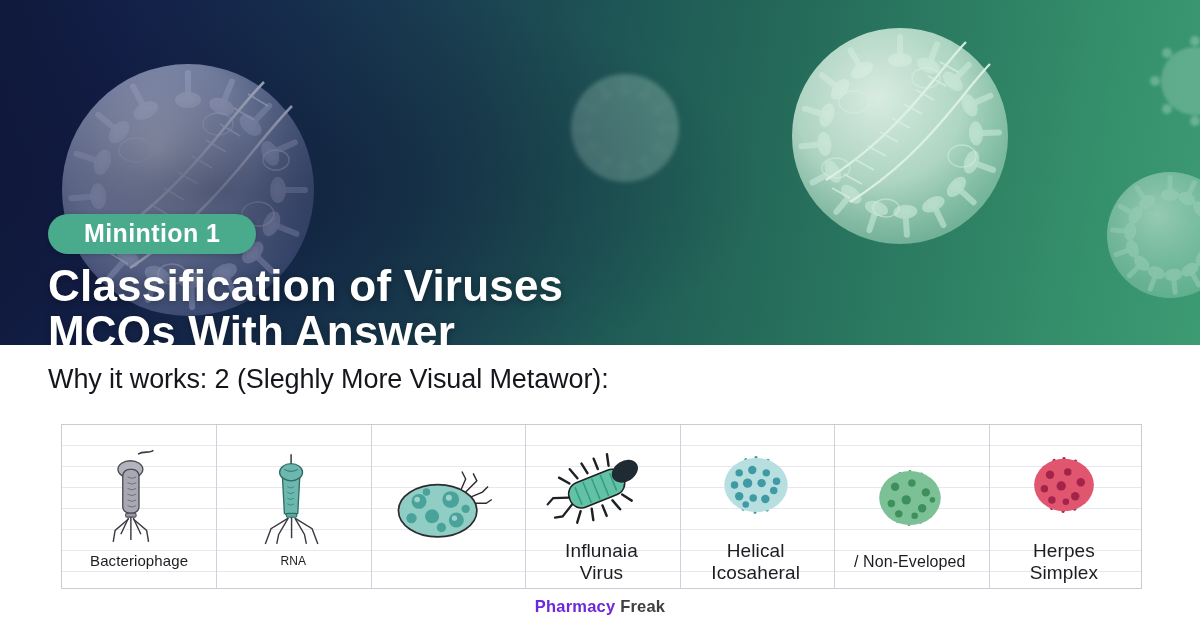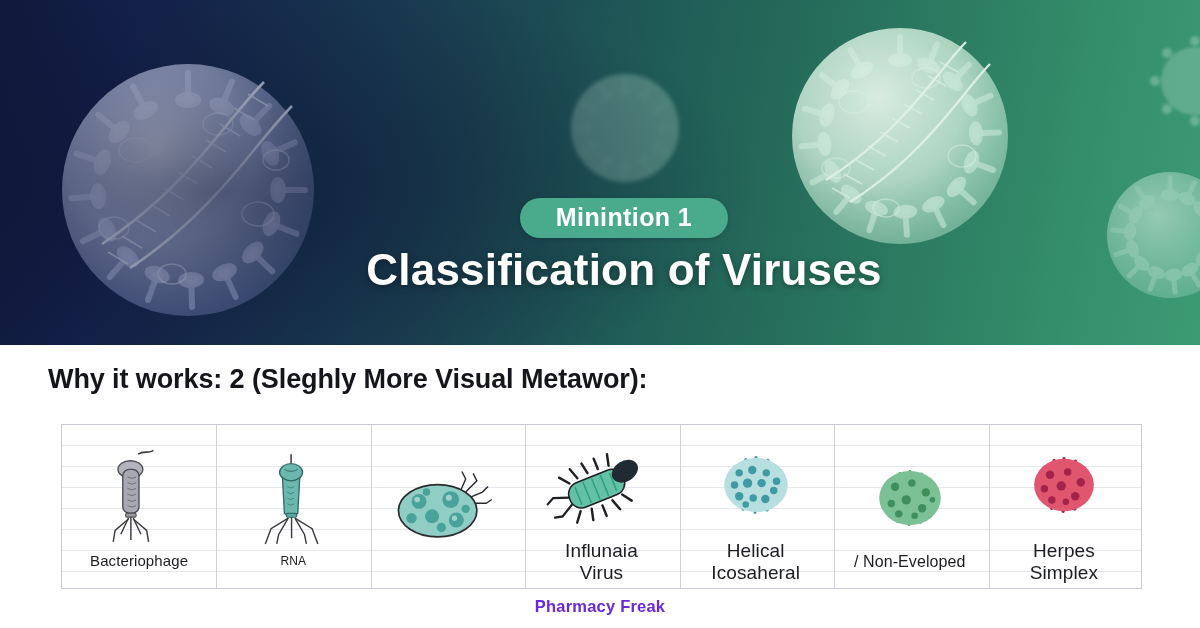--- a/index.html
+++ b/index.html
@@ -33,22 +33,22 @@
   .virus svg { display:block; }
 
   .virus-left   { left:-40px;  top:24px;  width:470px; height:330px; opacity:.93; }
   .virus-right  { left:700px;  top:-4px;  width:400px; height:275px; opacity:.92; }
   .virus-mid    { left:545px;  top:48px;  width:160px; height:160px; opacity:.30; filter: blur(2.2px); }
   .virus-far    { left:1085px; top:150px; width:170px; height:170px; opacity:.55; }
   .virus-tiny   { left:1140px; top:26px;  width:110px; height:110px; opacity:.30; filter: blur(1.6px); }
 
   
   .hero-text {
-    position:absolute; left:0; right:0; top:198px;
-    text-align:center; z-index:5;margin-left:48px;
+    position:absolute; left:0; right:0; top:214px;
+    text-align:left; z-index:5;margin-left:48px;
   }
   .badge {
     display:inline-block;
     background:#4aab8c;
     color:#ffffff;
     font-size:25px; font-weight:bold;
     letter-spacing:.4px;
     padding:7px 36px 8px;
     border-radius:30px;
     line-height:1;
@@ -61,21 +61,21 @@
     font-weight:bold;
     line-height:1.04;
     letter-spacing:.2px;
     text-shadow:0 2px 7px rgba(0,0,0,.35);
   }
   .hero-title .l2 { display:block; }
 
   
   .subtitle {
     position:absolute; left:48px; top:364px;
-    font-size:27px; font-weight:bold;
+    font-size:27px; font-weight:normal;
     color:#14161c;
     letter-spacing:-.1px;
   }
 
   .table-wrap {
     position:absolute; left:61px; top:424px;
     width:1081px; height:165px;
     border:1px solid #c9ccd4;
     background:#fff;
   }
@@ -105,21 +105,21 @@
   .cell.c2 .cap { font-size:12px; }
   .cell.c5 .cap { white-space:nowrap; font-size:16px; }
 
   .brand {
     position:absolute; left:0; right:0; top:597px;
     text-align:center;
     font-size:16.5px; font-weight:bold;
     letter-spacing:.2px;
   }
   .brand .p { color:#6d28d9; }
-  .brand .f { color:#6d28d9;text-align:right; }
+  .brand .f { color:#404040;text-align:right; }
 </style>
 </head>
 <body>
 
 <div class="page">
 
   <div class="hero">
 
     <div class="virus virus-left">
       <svg viewBox="0 0 470 330" width="470" height="330" aria-hidden="true">
@@ -441,20 +441,21 @@
         </g>
       </svg>
     </div>
 
     <div class="hero-vignette"></div>
 
     <div class="hero-text">
       <div class="badge">Minintion 1</div>
       <div class="hero-title">
         <span class="l1">Classification of Viruses</span>
+        <span class="l2">MCQs With Answer</span>
       </div>
     </div>
   </div>
 
   <div class="subtitle">Why it works: 2 (Sleghly More Visual Metawor):</div>
 
   <div class="table-wrap">
     <div class="hlines">
       <div class="hline" style="top:20px"></div>
       <div class="hline" style="top:41px"></div>

